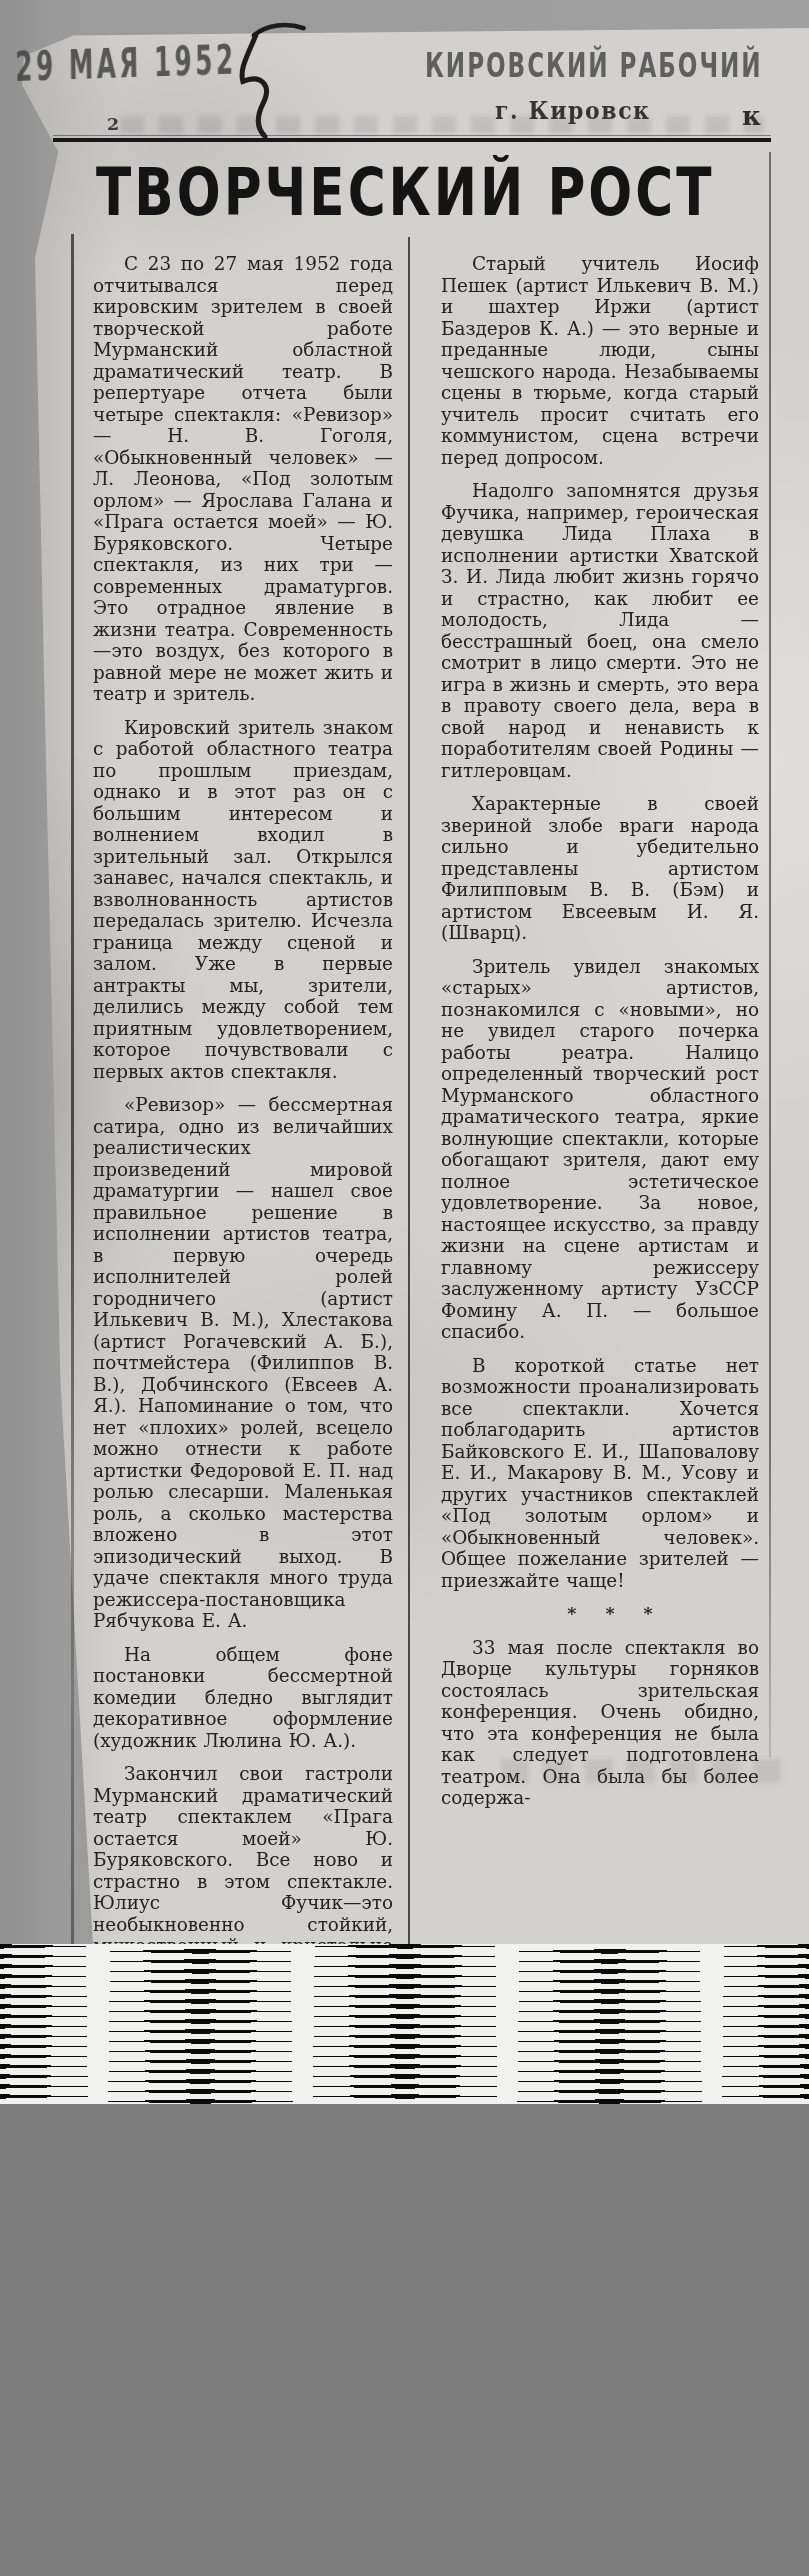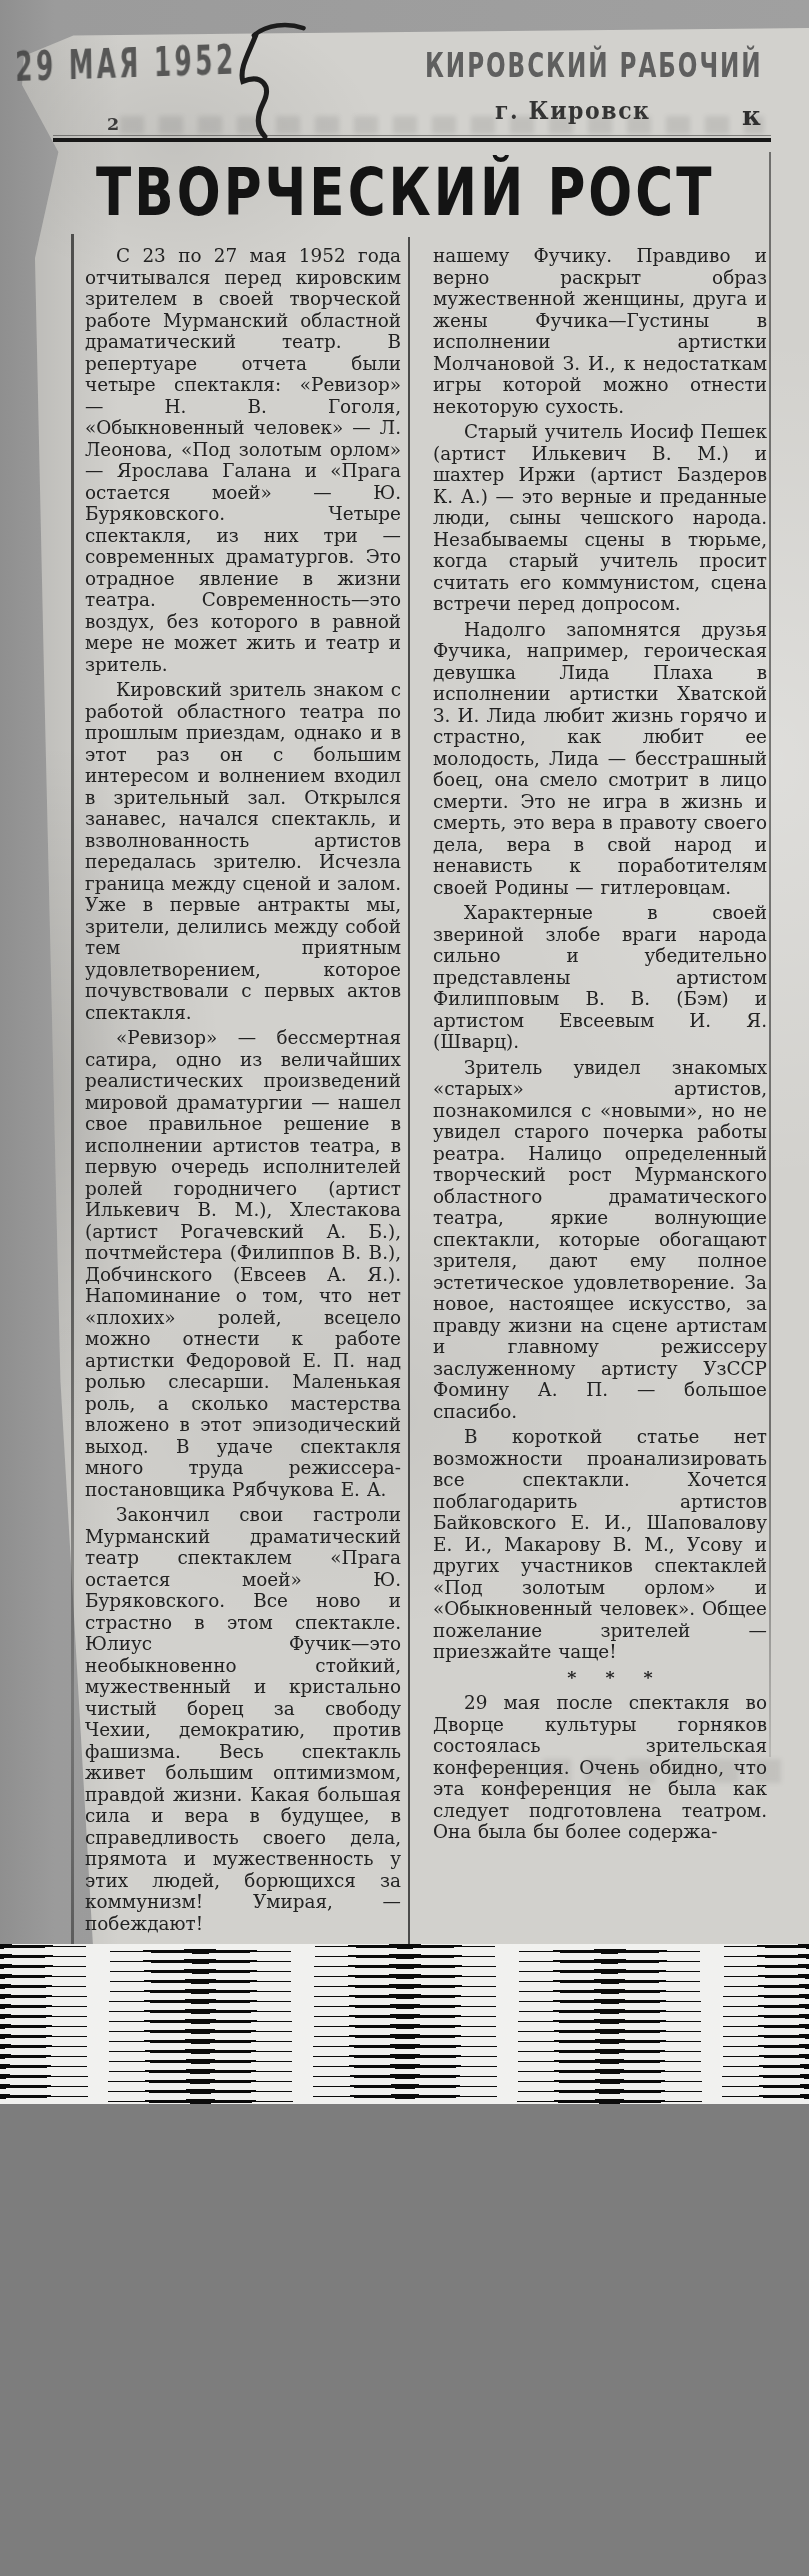--- a/index.html
+++ b/index.html
@@ -54,21 +54,21 @@
   .headline{position:absolute;left:96px;top:155px;
       font-family:"DejaVu Sans",sans-serif;font-weight:bold;font-size:63px;color:#141414;
       letter-spacing:3.7px;white-space:nowrap;transform:scaleX(.82) scaleY(1.04);
       transform-origin:left top;}
 
   
   .col{position:absolute;top:241px;overflow:hidden;color:#222;
        font-size:18.4px;line-height:21.5px;text-align:justify;}
   .col-left{left:81px;width:324px;height:1705px;}
   .col-right{left:429px;width:342px;height:1705px;}
-  .col p{margin:4px;text-indent:31px;word-spacing:0.9px;}
+  .col p{margin:12px;text-indent:31px;word-spacing:0.9px;}
   .col p.noindent{text-indent:0;}
   .separator{text-align:center;letter-spacing:11px;text-indent:0;font-weight:bold;
        font-size:17.5px;height:21.5px;}
   .column-divider{position:absolute;left:408px;top:237px;width:1.8px;height:1708px;
        background:rgba(30,30,30,.75);}
   .left-rule{position:absolute;left:71px;top:234px;width:2.8px;height:1712px;
        background:linear-gradient(180deg, rgba(15,15,15,.65) 0 55%, rgba(15,15,15,.25) 85%, rgba(15,15,15,.45));}
   .right-rule{position:absolute;left:769px;top:152px;width:1.8px;height:1605px;
        background:linear-gradient(180deg, rgba(30,30,30,.55) 0 80%, rgba(30,30,30,.15));}
   .ghost-smudge-mid{position:absolute;left:501px;top:1759px;width:294px;height:24px;
@@ -102,31 +102,31 @@
 <div class="headline">ТВОРЧЕСКИЙ РОСТ</div>
 
 <div class="left-rule"></div>
 <div class="column-divider"></div>
 <div class="right-rule"></div>
 
 <div class="col col-left">
   <p>С 23 по 27 мая 1952 года отчитывался перед кировским зрителем в своей творческой работе Мурманский областной драматический театр. В репертуаре отчета были четыре спектакля: «Ревизор» — Н. В. Гоголя, «Обыкновенный человек» — Л. Леонова, «Под золотым орлом» — Ярослава Галана и «Прага остается моей» — Ю. Буряковского. Четыре спектакля, из них три — современных драматургов. Это отрадное явление в жизни театра. Современность—это воздух, без которого в равной мере не может жить и театр и зритель.</p>
   <p>Кировский зритель знаком с работой областного театра по прошлым приездам, однако и в этот раз он с большим интересом и волнением входил в зрительный зал. Открылся занавес, начался спектакль, и взволнованность артистов передалась зрителю. Исчезла граница между сценой и залом. Уже в первые антракты мы, зрители, делились между собой тем приятным удовлетворением, которое почувствовали с первых актов спектакля.</p>
   <p>«Ревизор» — бессмертная сатира, одно из величайших реалистических произведений мировой драматургии — нашел свое правильное решение в исполнении артистов театра, в первую очередь исполнителей ролей городничего (артист Илькевич В. М.), Хлестакова (артист Рогачевский А. Б.), почтмейстера (Филиппов В. В.), Добчинского (Евсеев А. Я.). Напоминание о том, что нет «плохих» ролей, всецело можно отнести к работе артистки Федоровой Е. П. над ролью слесарши. Маленькая роль, а сколько мастерства вложено в этот эпизодический выход. В удаче спектакля много труда режиссера-постановщика Рябчукова Е. А.</p>
+  <p>На общем фоне постановки бессмертной комедии бледно выглядит декоративное оформление (художник Люлина Ю. А.).</p>
   <p>Закончил свои гастроли Мурманский драматический театр спектаклем «Прага остается моей» Ю. Буряковского. Все ново и страстно в этом спектакле. Юлиус Фучик—это необыкновенно стойкий, мужественный и кристально чистый борец за свободу Чехии, демократию, против фашизма. Весь спектакль живет большим оптимизмом, правдой жизни. Какая большая сила и вера в будущее, в справедливость своего дела, прямота и мужественность у этих людей, борющихся за коммунизм! Умирая, — побеждают!</p>
 </div>
 
 <div class="col col-right">
-  <p class="noindent">нашему Фучику. Правдиво и верно раскрыт образ мужественной женщины, друга и жены Фучика—Густины в исполнении артистки Молчановой З. И., к недостаткам игры которой можно отнести некоторую сухость.</p>
   <p>Старый учитель Иосиф Пешек (артист Илькевич В. М.) и шахтер Иржи (артист Баздеров К. А.) — это верные и преданные люди, сыны чешского народа. Незабываемы сцены в тюрьме, когда старый учитель просит считать его коммунистом, сцена встречи перед допросом.</p>
   <p>Надолго запомнятся друзья Фучика, например, героическая девушка Лида Плаха в исполнении артистки Хватской З. И. Лида любит жизнь горячо и страстно, как любит ее молодость, Лида — бесстрашный боец, она смело смотрит в лицо смерти. Это не игра в жизнь и смерть, это вера в правоту своего дела, вера в свой народ и ненависть к поработителям своей Родины — гитлеровцам.</p>
   <p>Характерные в своей звериной злобе враги народа сильно и убедительно представлены артистом Филипповым В. В. (Бэм) и артистом Евсеевым И. Я. (Шварц).</p>
   <p>Зритель увидел знакомых «старых» артистов, познакомился с «новыми», но не увидел старого почерка работы реатра. Налицо определенный творческий рост Мурманского областного драматического театра, яркие волнующие спектакли, которые обогащают зрителя, дают ему полное эстетическое удовлетворение. За новое, настоящее искусство, за правду жизни на сцене артистам и главному режиссеру заслуженному артисту УзССР Фомину А. П. — большое спасибо.</p>
   <p>В короткой статье нет возможности проанализировать все спектакли. Хочется поблагодарить артистов Байковского Е. И., Шаповалову Е. И., Макарову В. М., Усову и других участников спектаклей «Под золотым орлом» и «Обыкновенный человек». Общее пожелание зрителей — приезжайте чаще!</p>
   <p class="separator">* * *</p>
-  <p>29 мая после спектакля во Дворце культуры горняков состоялась зрительская конференция. Очень обидно, что эта конференция не была как следует подготовлена театром. Она была бы более содержа-</p>
+  <p>33 мая после спектакля во Дворце культуры горняков состоялась зрительская конференция. Очень обидно, что эта конференция не была как следует подготовлена театром. Она была бы более содержа-</p>
 </div>
 
 <div class="ghost-smudge-mid"></div>
 
 <div class="glitch-stripes"></div>
 <div class="scanner-bed"></div>
 
 
 </body></html>

